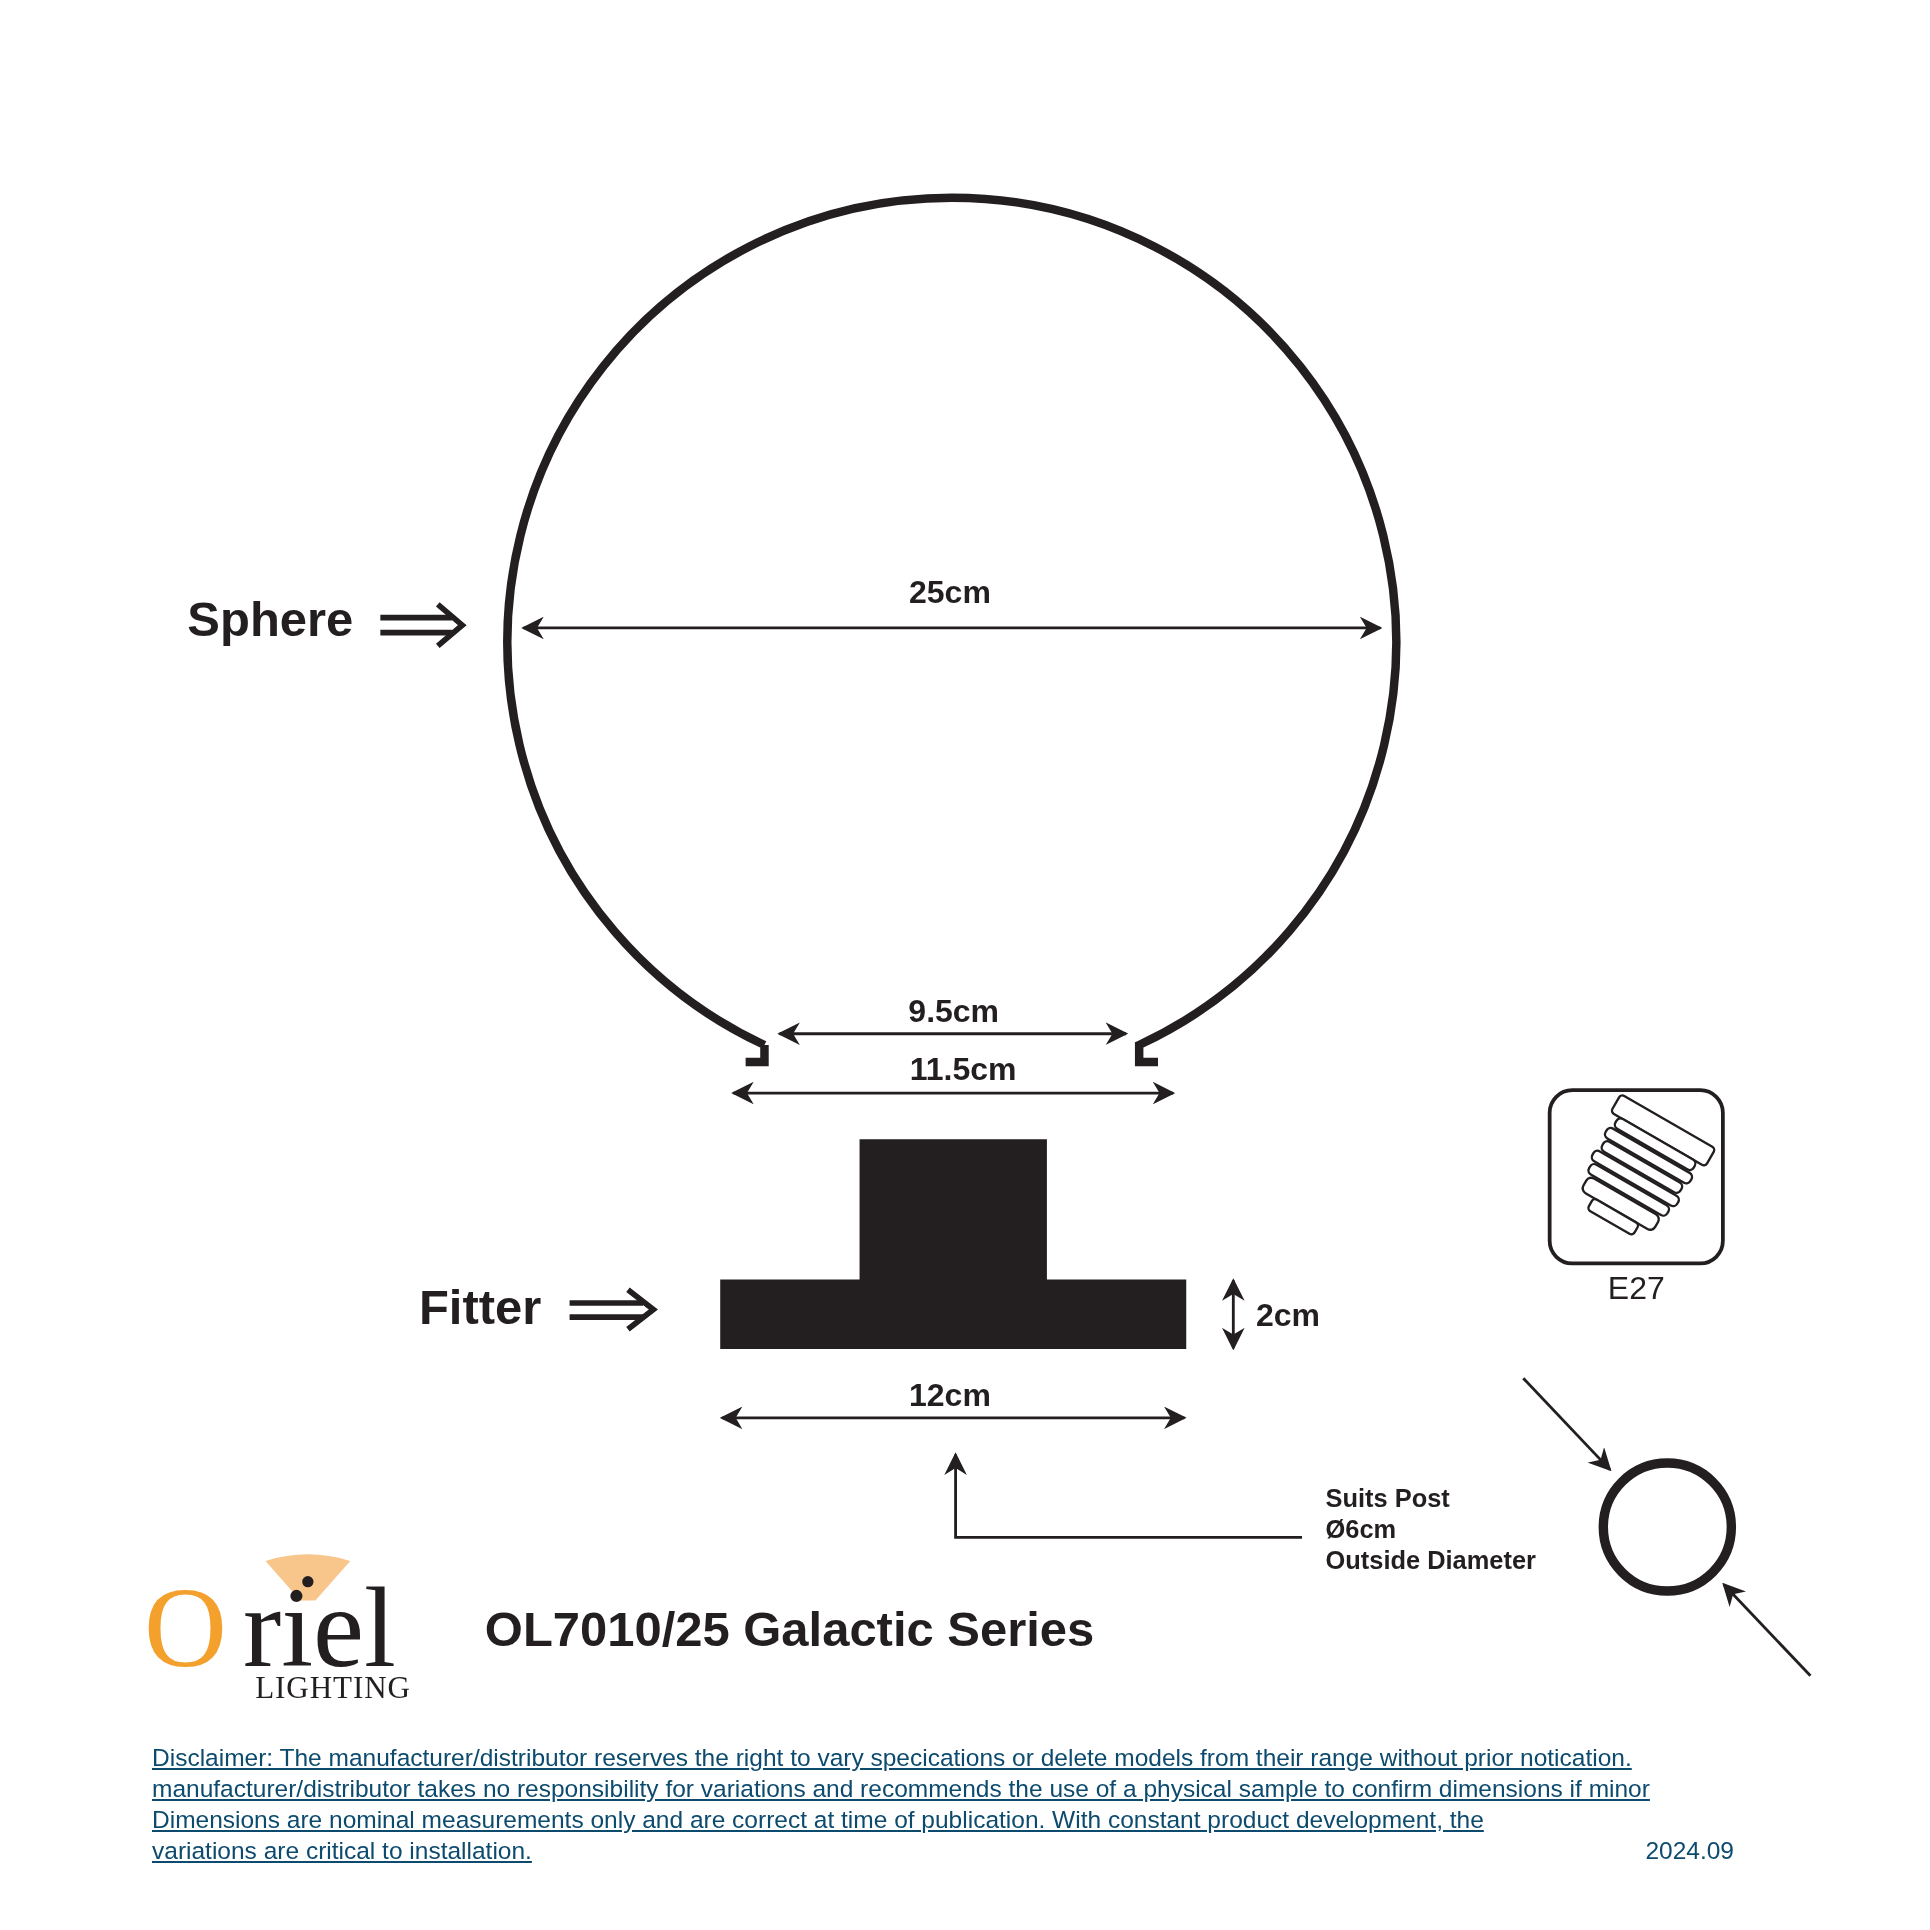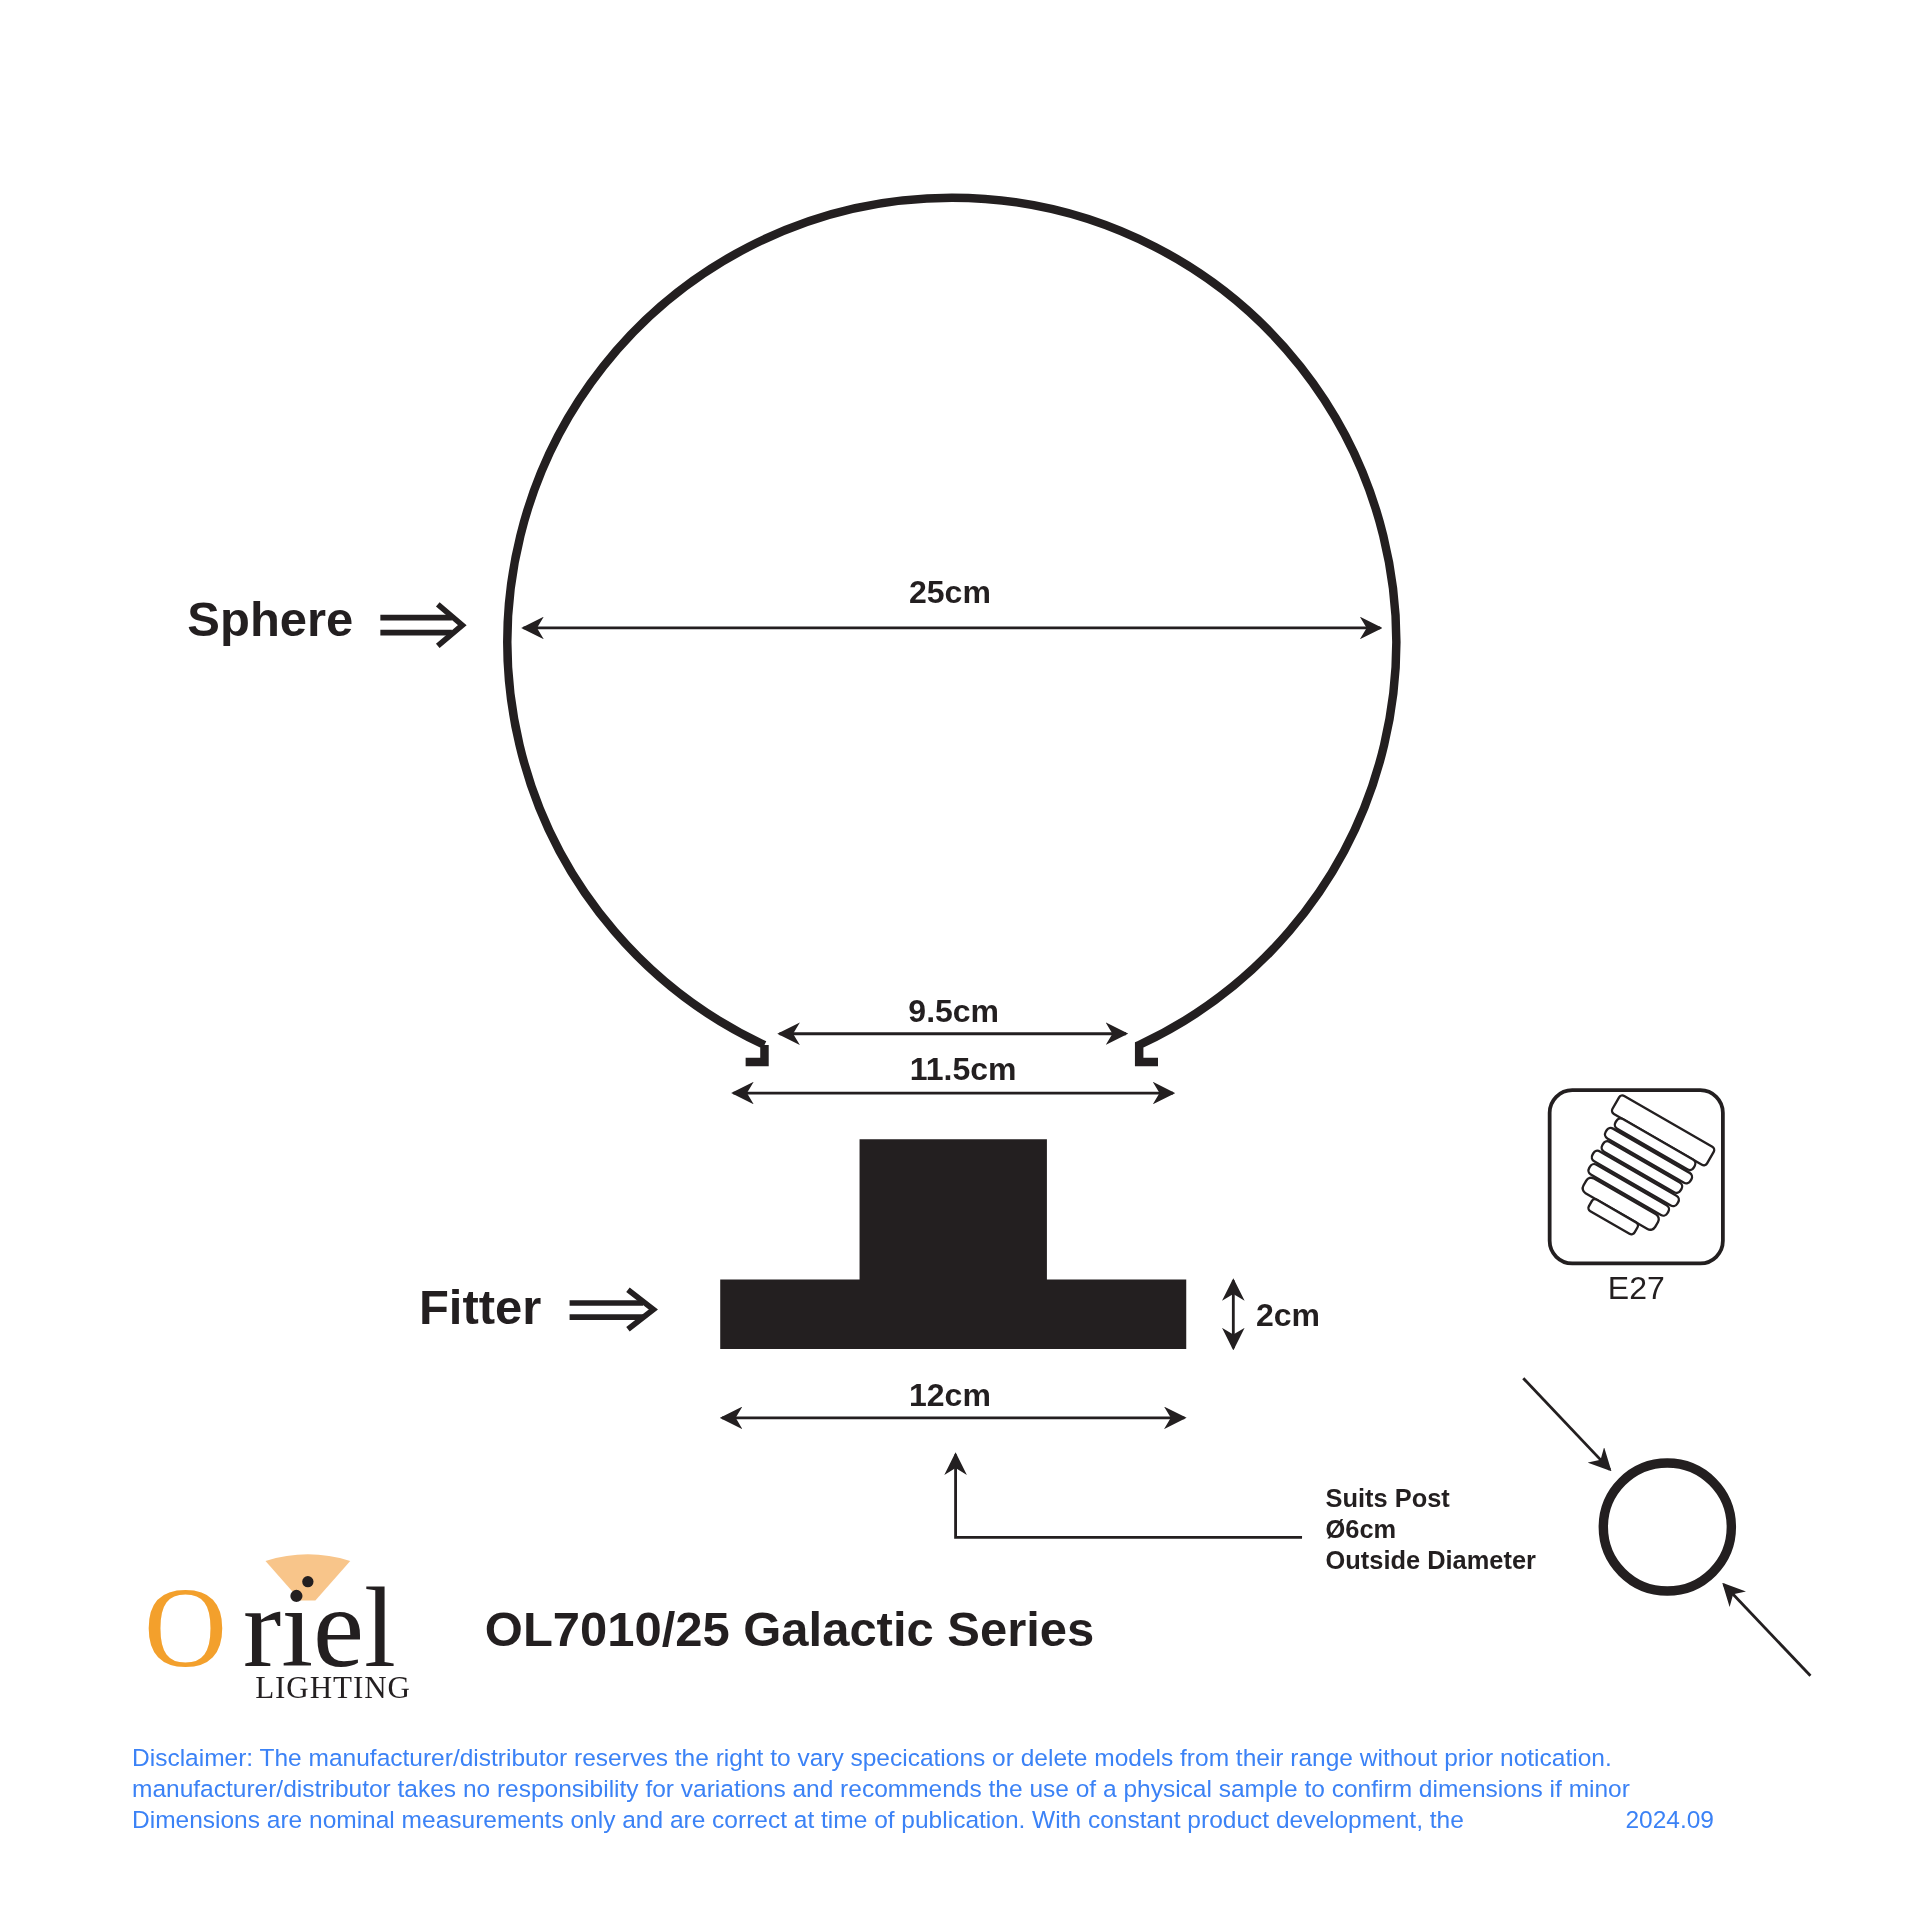--- a/index.html
+++ b/index.html
@@ -2,22 +2,22 @@
 <html style="font-size:15px"><head>
   <meta charset="utf-8">
   <style>
     html, body { margin: 0; padding: 0; background: #ffffff; }
     body { width: 1930px; height: 1930px; position: relative; overflow: hidden; }
     .canvas { position: absolute; left: 0; top: 0; width: 1930px; height: 1930px; }
     .bold-text { font-family: "Liberation Sans", sans-serif; font-weight: bold; fill: #231f20; }
     .reg-text { font-family: "Liberation Sans", sans-serif; fill: #231f20; }
     .serif-text { font-family: "Liberation Serif", serif; }
     .disclaimer {
-      position: absolute; left: 132px; top: 1742px; width: 1620px;
-      font-family: "Liberation Sans", sans-serif; font-size: 24.5px; line-height: 31px; color: #3b82f6;
+      position: absolute; left: 152px; top: 1742px; width: 1620px;
+      font-family: "Liberation Sans", sans-serif; font-size: 24.5px; line-height: 31px; color: #0c4a6e; text-decoration: underline;
     }
     .disclaimer .line { display: block; white-space: nowrap; }
     .disclaimer .date { position: absolute; right: 38px; bottom: 0; }
   </style>
 </head>
 <body>
 
 <svg class="canvas" viewBox="0 0 2050 2050" width="1930" height="1930" xmlns="http://www.w3.org/2000/svg">
   <defs>
     <marker id="arrow" viewBox="0 0 10 10" refX="9" refY="5" markerWidth="8" markerHeight="8" orient="auto-start-reverse">
@@ -89,15 +89,16 @@
     <text class="serif-text" x="271" y="1804" font-size="33" fill="#231f20" letter-spacing="1">LIGHTING</text>
   </g>
 
   <text class="bold-text" x="515" y="1748" font-size="52">OL7010/25 Galactic Series</text>
 </svg>
 
 <div class="disclaimer">
   <span class="line">Disclaimer: The manufacturer/distributor reserves the right to vary specications or delete models from their range without prior notication.</span>
   <span class="line">manufacturer/distributor takes no responsibility for variations and recommends the use of a physical sample to confirm dimensions if minor</span>
   <span class="line">Dimensions are nominal measurements only and are correct at time of publication. With constant product development, the</span>
+  <span class="line">variations are critical to installation.</span>
   <span class="date">2024.09</span>
 </div>
 
 
 </body></html>

